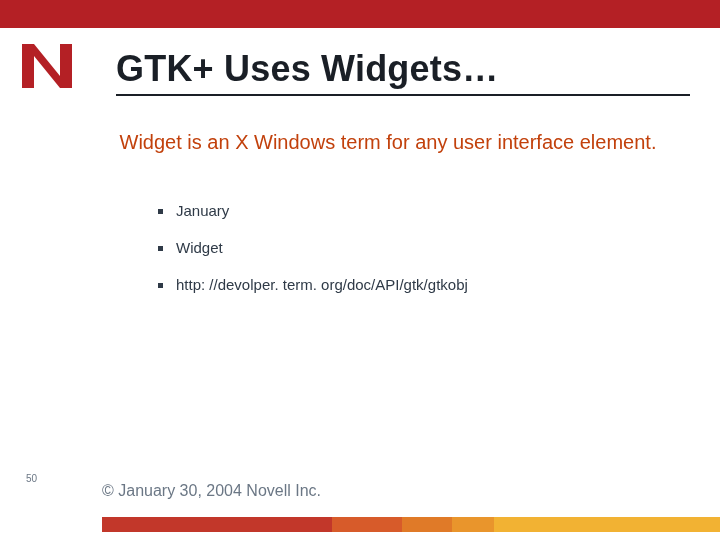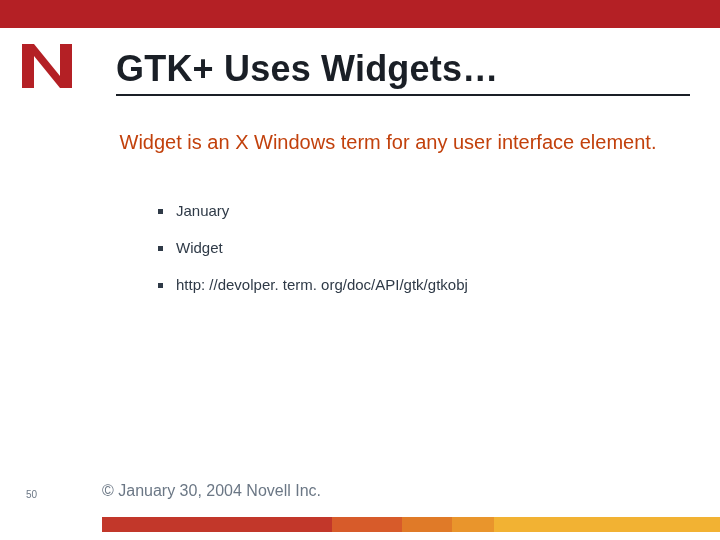--- a/index.html
+++ b/index.html
@@ -70,21 +70,21 @@
     position: absolute;
     left: 0;
     top: 7px;
     width: 5px;
     height: 5px;
     background: #2f3a47;
   }
   .page-num {
     position: absolute;
     left: 26px;
-    bottom: 40px;
+    bottom: 56px;
     font-size: 10px;
     color: #6b7785;
   }
   .copyright {
     position: absolute;
     left: 102px;
     bottom: 40px;
     font-size: 16px;
     color: #6b7785;
   }

